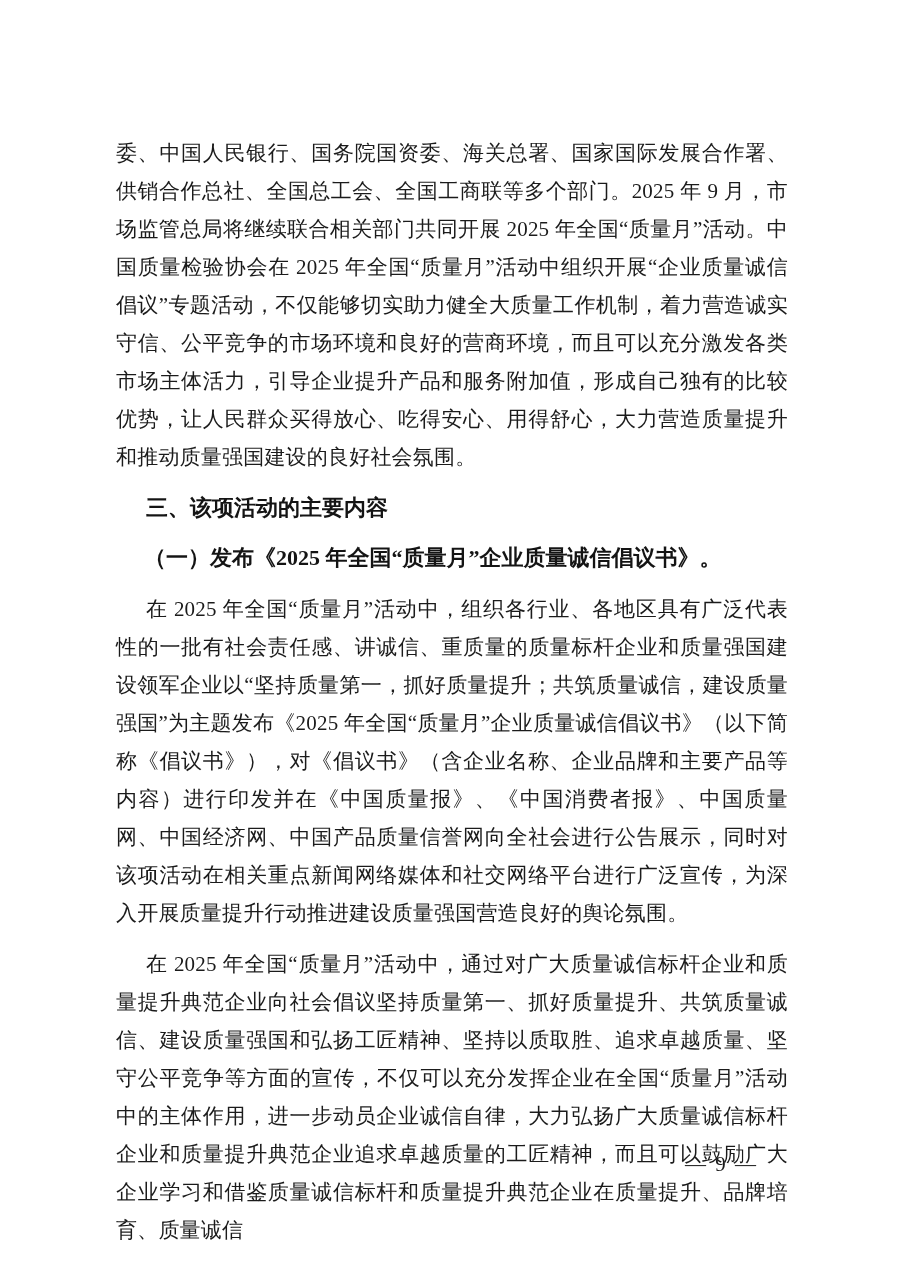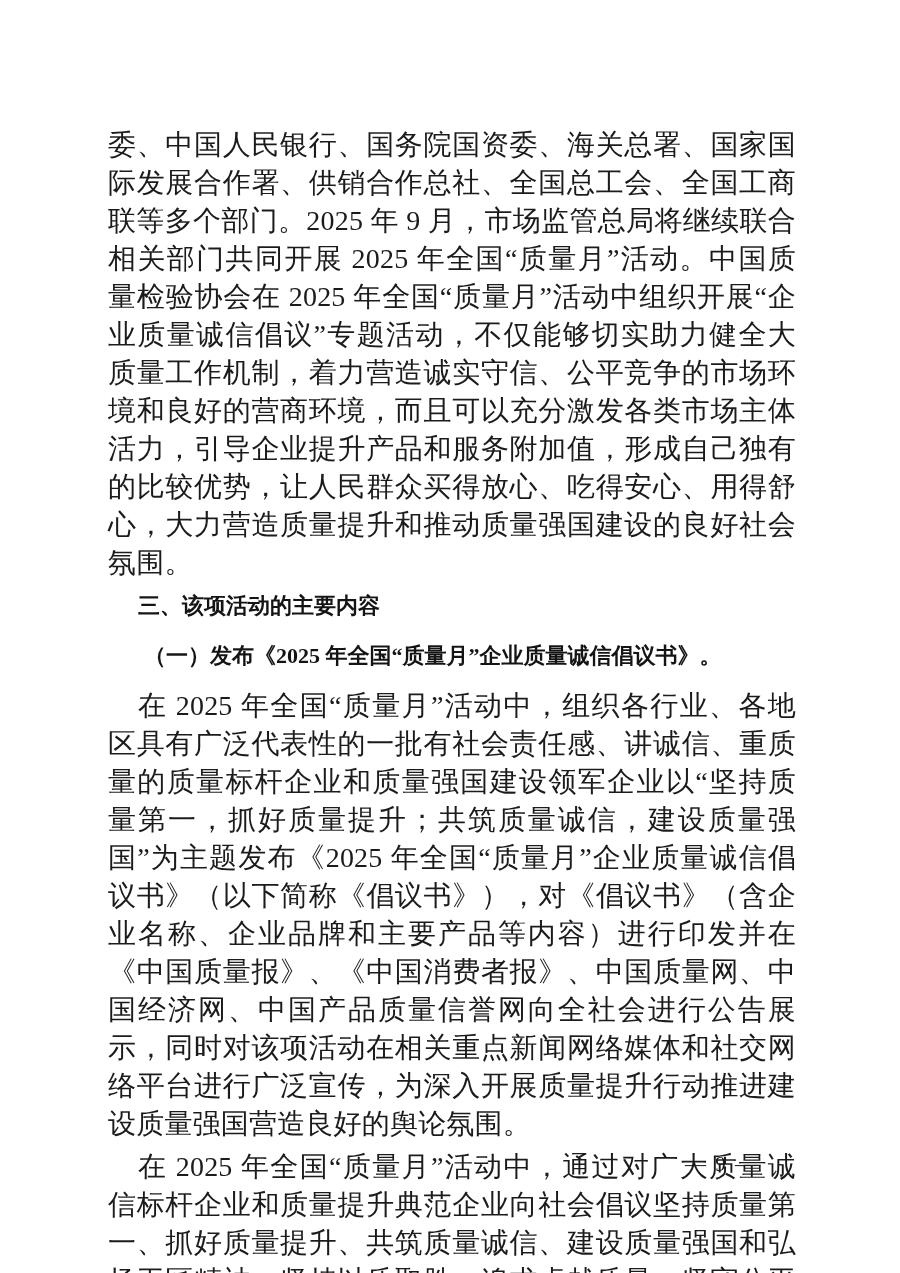--- a/index.html
+++ b/index.html
@@ -17,34 +17,34 @@
     color: #1b1b1b;
     font-family: "Liberation Serif", "DejaVu Serif", serif;
   }
   .content {
     position: absolute;
     left: 103px;
     top: 121px;
     width: 698px;
   }
   .para {
-    margin: 5px;
-    font-size: 28px;
+    margin: 13px;
+    font-size: 21px;
     line-height: 38px;
     text-align: justify;
     text-justify: inter-ideograph;
     text-indent: 30px;
     letter-spacing: 0.2px;
     font-weight: normal;
   }
   .para.no-indent {
     text-indent: 0;
   }
   .heading-1 {
-    margin: 0;
+    margin: 8px;
     padding-left: 35px;
     font-size: 22px;
     line-height: 38px;
     font-weight: bold;
     font-family: "Liberation Sans", "DejaVu Sans", sans-serif;
     color: #141414;
   }
   .heading-2 {
     margin: 12px;
     padding-left: 29px;

